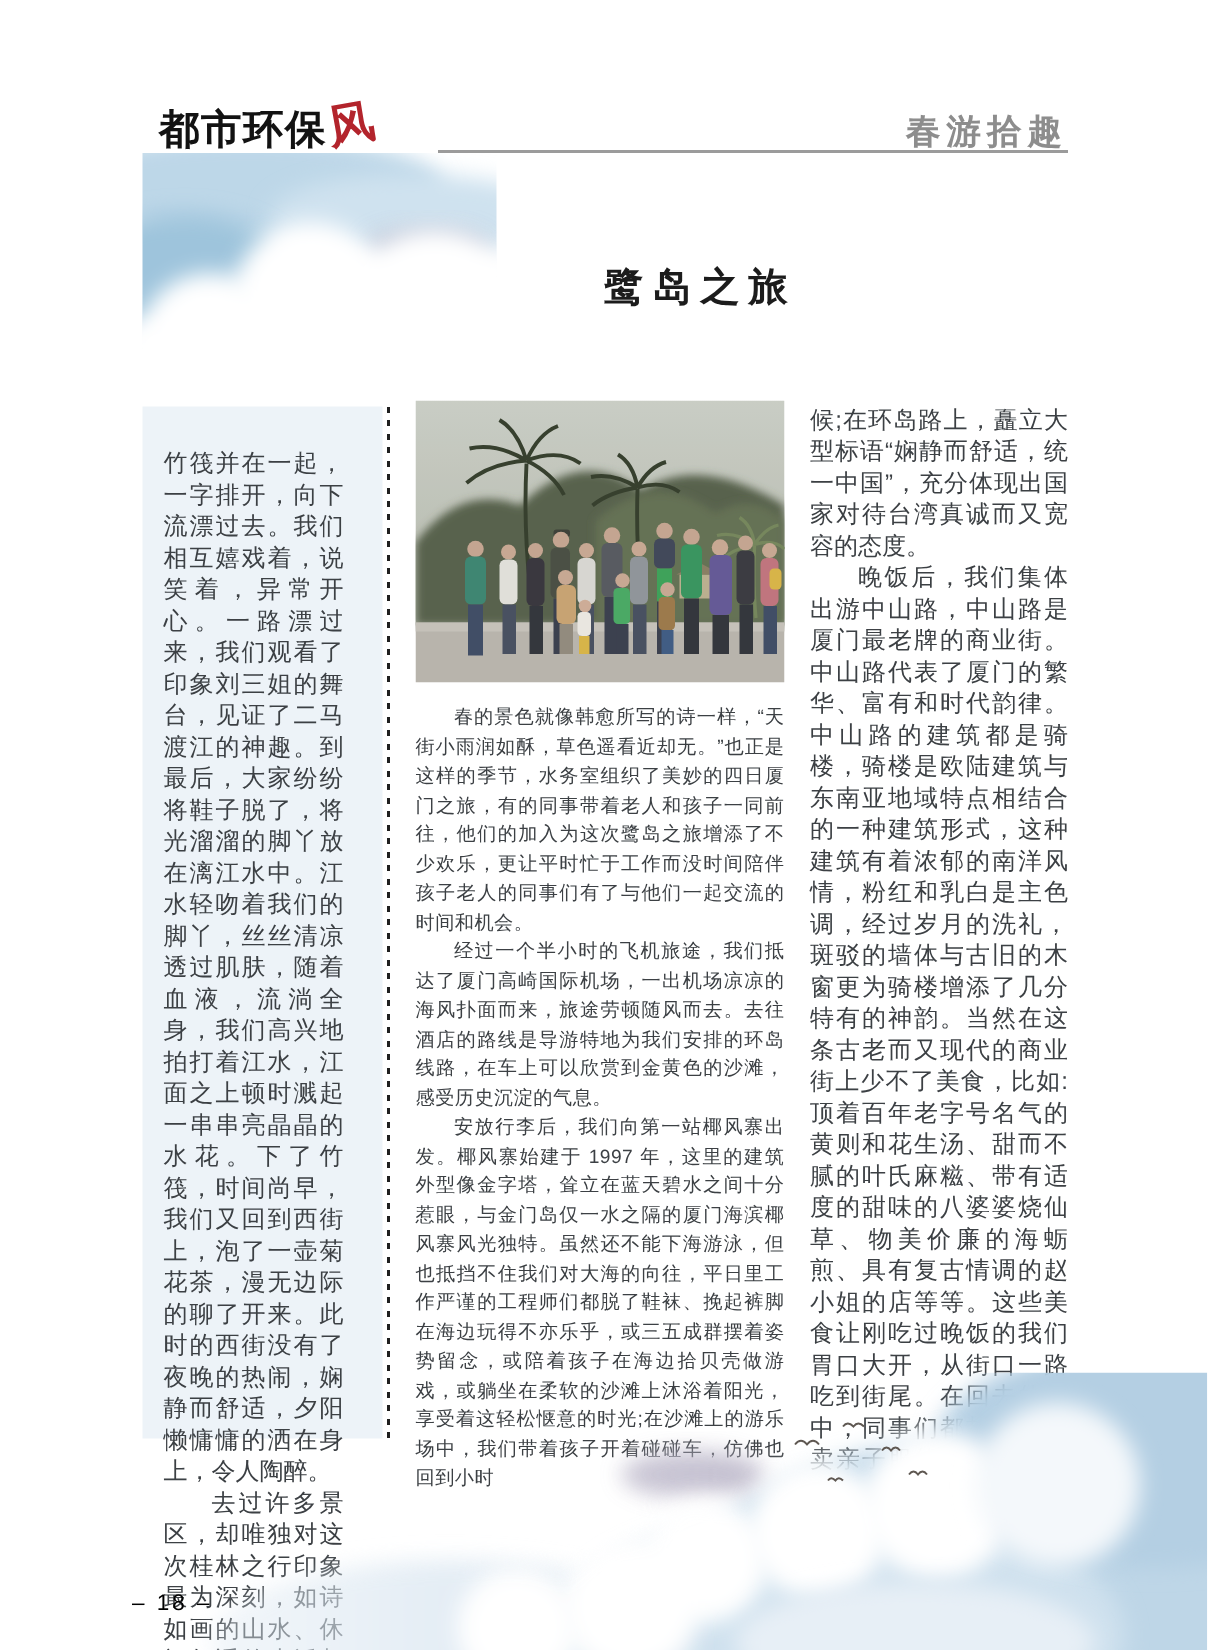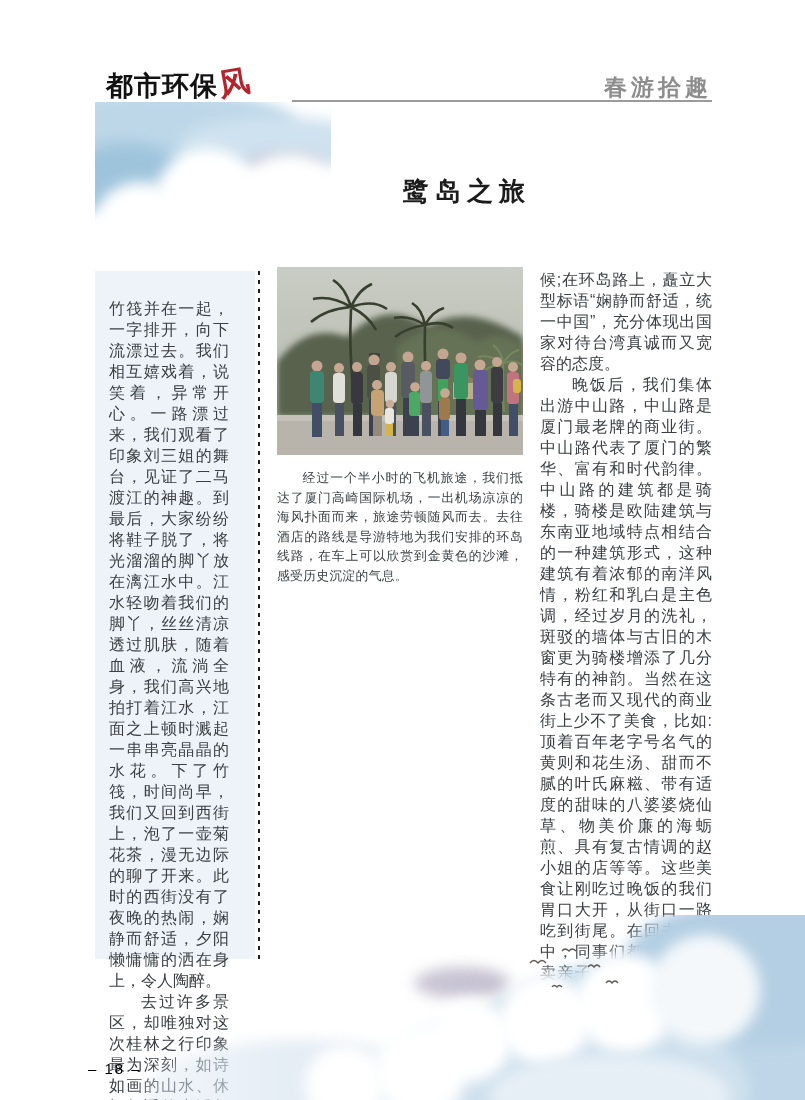--- a/index.html
+++ b/index.html
@@ -195,21 +195,23 @@
           </g>
         <g>
             <circle cx="168" cy="126" r="4.8" fill="#c7a48e"></circle>
             <rect x="162" y="131" width="11" height="22" rx="3" fill="#97713f"></rect>
             <rect x="164" y="153" width="8" height="16" fill="#31517d"></rect>
           </g>
       </g>
       <rect width="246" height="188" fill="#cfd0c8" opacity="0.10"></rect>
     </svg>
     <div class="body-text mid-text">
+      <p class="indent">春的景色就像韩愈所写的诗一样，“天街小雨润如酥，草色遥看近却无。”也正是这样的季节，水务室组织了美妙的四日厦门之旅，有的同事带着老人和孩子一同前往，他们的加入为这次鹭岛之旅增添了不少欢乐，更让平时忙于工作而没时间陪伴孩子老人的同事们有了与他们一起交流的时间和机会。</p>
       <p class="indent">经过一个半小时的飞机旅途，我们抵达了厦门高崎国际机场，一出机场凉凉的海风扑面而来，旅途劳顿随风而去。去往酒店的路线是导游特地为我们安排的环岛线路，在车上可以欣赏到金黄色的沙滩，感受历史沉淀的气息。</p>
+      <p class="indent">安放行李后，我们向第一站椰风寨出发。椰风寨始建于 1997 年，这里的建筑外型像金字塔，耸立在蓝天碧水之间十分惹眼，与金门岛仅一水之隔的厦门海滨椰风寨风光独特。虽然还不能下海游泳，但也抵挡不住我们对大海的向往，平日里工作严谨的工程师们都脱了鞋袜、挽起裤脚在海边玩得不亦乐乎，或三五成群摆着姿势留念，或陪着孩子在海边拾贝壳做游戏，或躺坐在柔软的沙滩上沐浴着阳光，享受着这轻松惬意的时光;在沙滩上的游乐场中，我们带着孩子开着碰碰车，仿佛也回到小时</p>
     </div>
   </div>
 
   <div class="right-col body-text">
     <p>候;在环岛路上，矗立大型标语“娴静而舒适，统一中国”，充分体现出国家对待台湾真诚而又宽容的态度。</p>
     <p class="indent">晚饭后，我们集体出游中山路，中山路是厦门最老牌的商业街。中山路代表了厦门的繁华、富有和时代韵律。中山路的建筑都是骑楼，骑楼是欧陆建筑与东南亚地域特点相结合的一种建筑形式，这种建筑有着浓郁的南洋风情，粉红和乳白是主色调，经过岁月的洗礼，斑驳的墙体与古旧的木窗更为骑楼增添了几分特有的神韵。当然在这条古老而又现代的商业街上少不了美食，比如:顶着百年老字号名气的黄则和花生汤、甜而不腻的叶氏麻糍、带有适度的甜味的八婆婆烧仙草、物美价廉的海蛎煎、具有复古情调的赵小姐的店等等。这些美食让刚吃过晚饭的我们胃口大开，从街口一路吃到街尾。在回去的途中，同事们都扎进一处卖亲子服的服装店，为自己的孩子们买上亲子的礼物。</p>
     <p class="indent">第二天的目的地就是美丽的鼓浪屿。鼓浪屿宛如袅娜的大家闺秀，鼓浪屿散发着高贵典雅、优美浪漫、生动多情的迷人气质。使鼓浪屿美丽的不仅是海岛风光，更多的是历久弥香的万国建筑。岛上的建筑展现着鼓浪屿的历史和故事，又是构成鼓浪屿的一部分，它们散发着神秘的味道和生活的气息。我们看到了岛上保留着的英、美、日、西班牙、荷兰等国领事馆，感受到历史的沉重感; 到达毓园参观林巧稚大夫的纪念馆，又让我们感到母性的伟大;站在日光岩的最高处，吹着海风俯瞰整个鼓浪屿和金门，畅想和平解决台湾问题指日可待;参观完菽庄花园里面的钢琴博物馆，里面陈列着世界最早的四角钢琴和最早最大的</p>
   </div>
 
   <svg class="cloud-bottom" viewBox="0 0 805 185">

